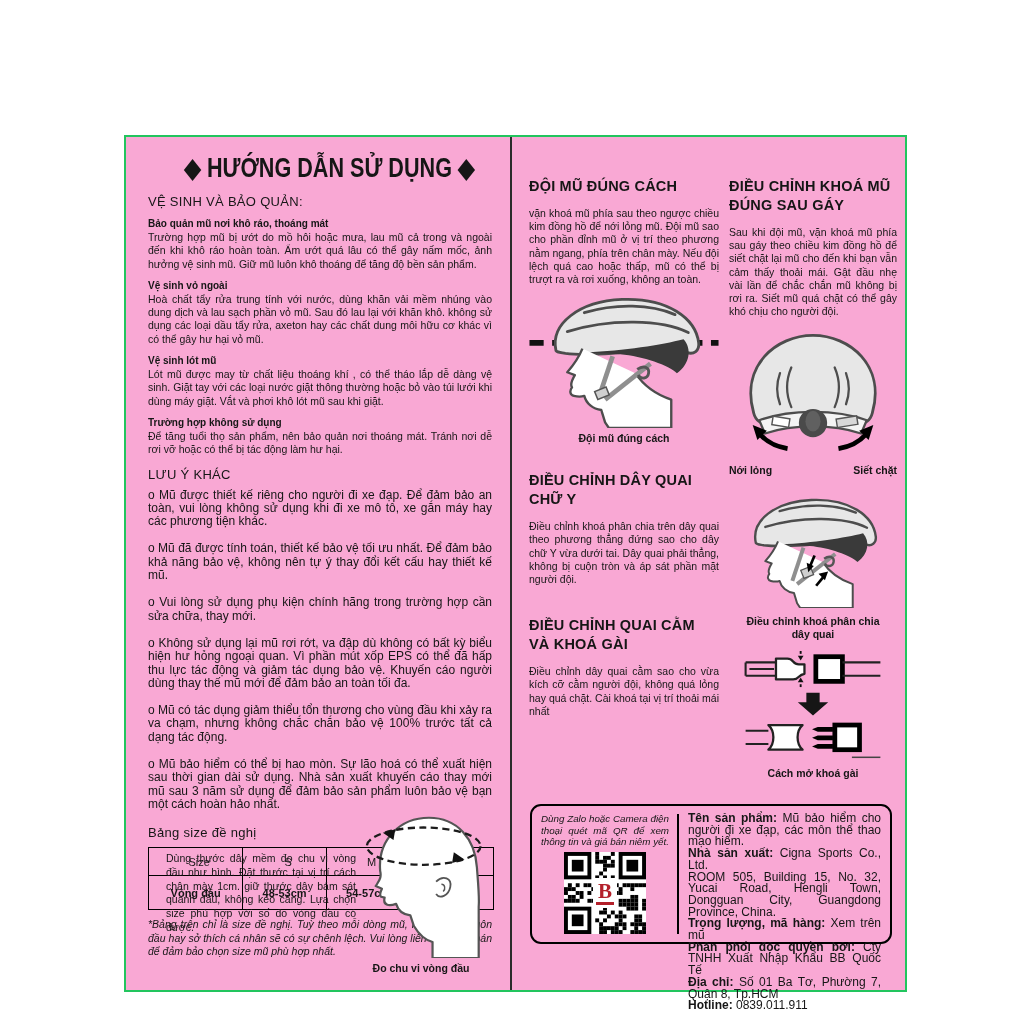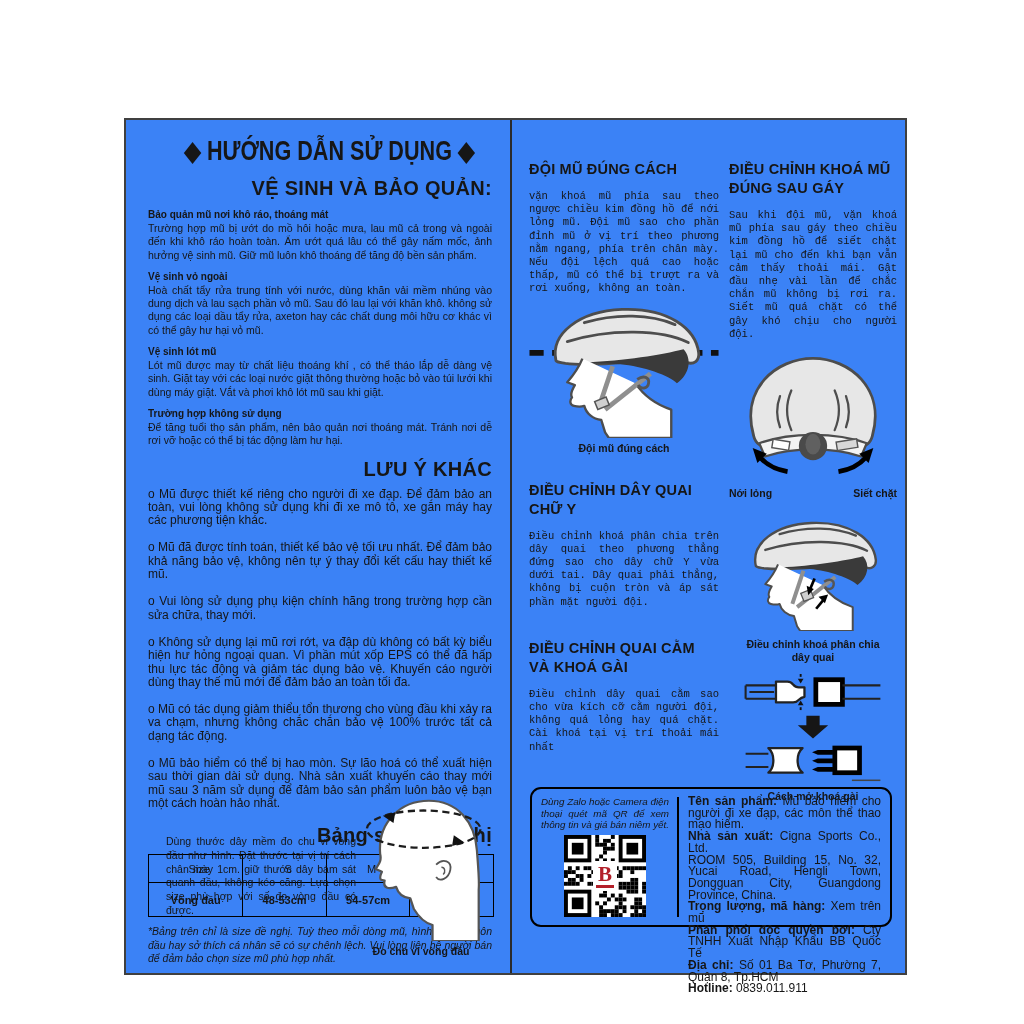--- a/index.html
+++ b/index.html
@@ -1,46 +1,46 @@
 <!DOCTYPE html>
 <html><head>
 <meta charset="utf-8">
 <style>
   html,body{margin:0;padding:0;background:#ffffff;}
   .canvas{position:relative;width:1024px;height:1024px;background:#fff;
           font-family:"Liberation Sans",sans-serif;color:#161616;overflow:hidden;}
-  .page{position:absolute;left:124px;top:118px;width:779px;height:853px;border:2px solid #404040;background:#3b82f6;}
+  .page{position:absolute;left:124px;top:135px;width:779px;height:853px;border:2px solid #22c55e;background:#f9a8d4;}
   
   .col-left{position:absolute;left:0;top:0;width:386px;height:100%;border-right:2px solid #2b2b2b;
             padding:13px 18px 0 22px;box-sizing:border-box;}
   .doc-title{text-align:center;margin:2px 0 10px 0;white-space:nowrap;}
   .doc-title span{display:inline-block;font-size:27px;font-weight:bold;letter-spacing:0;
                   transform:scaleX(.8);transform-origin:center;}
-  h1{font-size:20px;font-weight:bold;margin:10px 0 7px 0;letter-spacing:.3px;text-align:right;}
+  h1{font-size:13px;font-weight:normal;margin:10px 0 7px 0;letter-spacing:.3px;}
   h1.gap{}
   h3{font-size:10px;font-weight:bold;margin:9px 0 2px 0;}
   p.body{font-size:10.5px;line-height:13.3px;margin:0;text-align:justify;}
   p.note{font-size:12px;line-height:13.3px;margin:0 0 14px 0;text-align:justify;}
   table.size{border-collapse:collapse;width:346px;margin:6px 0 8px 0;}
   table.size th,table.size td{border:1px solid #000;text-align:center;font-size:11px;}
   table.size th{font-weight:normal;height:25px;padding-left:8px;}
   table.size td{height:31px;font-weight:bold;}
   td.rowlabel{font-weight:bold;}
   p.footnote{font-size:10.5px;line-height:13.4px;font-style:italic;margin:2px 0 0 0;text-align:justify;}
   .measure-row{position:absolute;left:22px;right:12px;bottom:8px;height:182px;}
   .measure-text{position:absolute;left:18px;top:52px;width:190px;font-size:10.5px;line-height:13.8px;
                 text-align:justify;margin:0;}
   .measure-fig{position:absolute;right:2px;top:0;width:150px;text-align:center;}
   .caption{font-size:10.5px;font-weight:bold;text-align:center;line-height:13px;}
   
   .pane{position:absolute;left:388px;top:0;right:0;height:100%;}
   .mid-col{position:absolute;left:15px;top:40px;width:190px;}
   .far-col{position:absolute;left:215px;top:40px;width:168px;}
   h2{font-size:14.5px;font-weight:bold;margin:0 0 0 0;letter-spacing:.2px;line-height:19px;}
-  .pane p.body{font-size:10.5px;line-height:13.2px;margin:11px 0 0 0;font-family:Liberation Mono, monospace;}
+  .pane p.body{font-size:10.5px;line-height:13.2px;margin:11px 0 0 0;}
   figure{margin:0;text-align:center;}
   .fig-wear{margin-top:4px;}
   .fig-back{margin-top:8px;}
   .labels-row{display:flex;justify-content:space-between;font-size:10.5px;font-weight:bold;margin-top:2px;}
   .mt26{margin-top:26px;} .mt30{margin-top:30px;} .mt16{margin-top:16px;} .mt10{margin-top:10px;}
   
   .info-box{position:absolute;left:16px;right:13px;bottom:46px;height:140px;border:2px solid #000;
             border-radius:11px;display:flex;box-sizing:border-box;padding:7px 9px;}
   .info-left{width:128px;flex:none;padding-right:8px;}
   .info-div{width:0;border-left:2px solid #000;margin:1px 0;}

